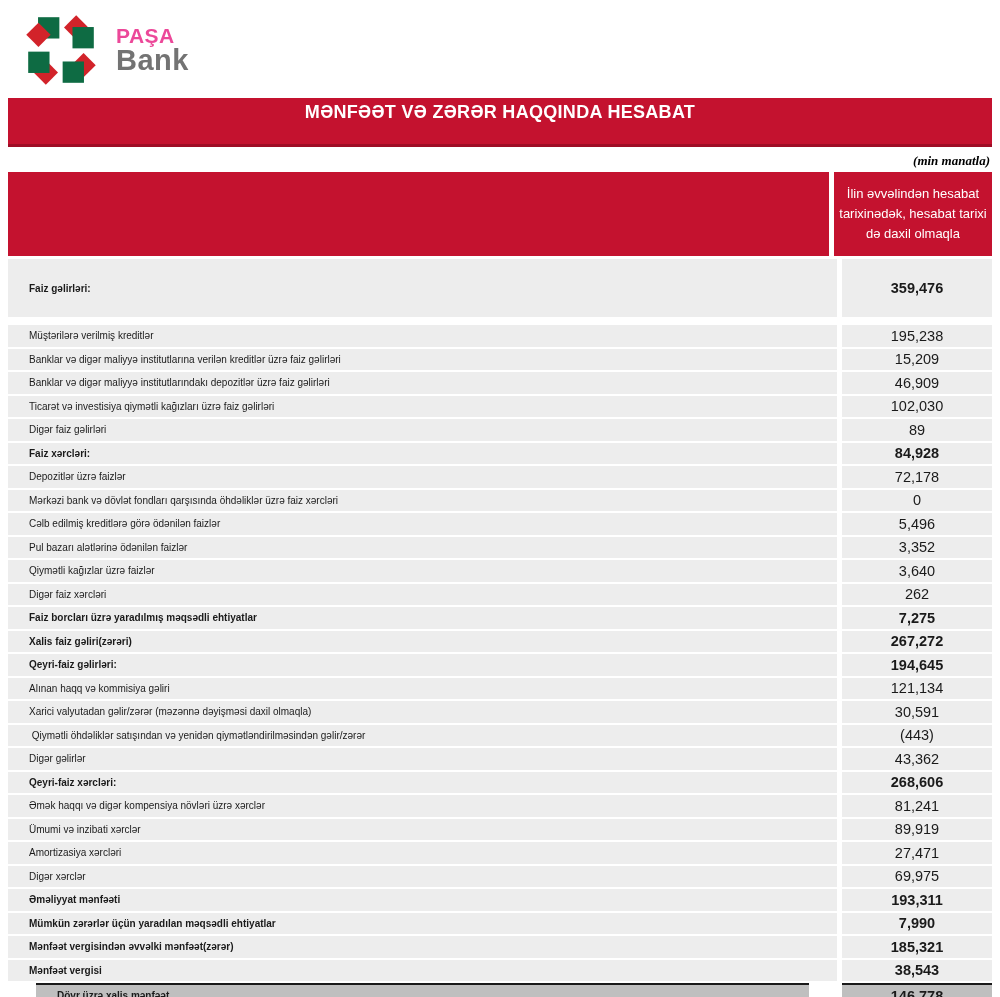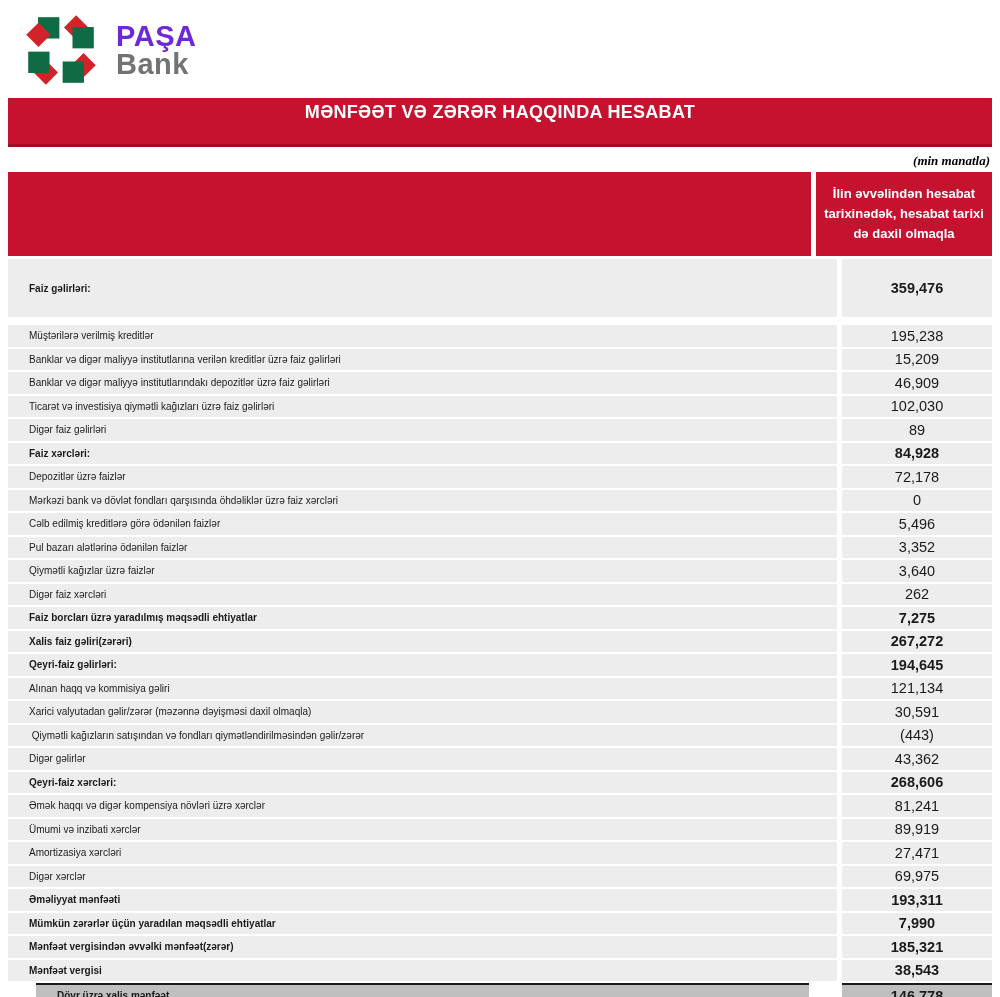--- a/index.html
+++ b/index.html
@@ -16,21 +16,21 @@
 
   
   .logo-row {
     display: flex;
     align-items: center;
     padding: 8px 0 0 20px;
     height: 92px;
   }
   .logo-mark { width: 82px; height: 82px; flex: 0 0 auto; }
   .logo-text { margin-left: 14px; font-weight: bold; line-height: 0.98; letter-spacing: 0.5px; }
-  .logo-line1 { font-size: 29px; color: #6d28d9; }
+  .logo-line1 { font-size: 21px; color: #ec4899; }
   .logo-line2 { font-size: 29px; color: #737373; }
 
   
   .banner {
     margin: 6px 8px 0 8px;
     height: 49px;
     background: #c4122f;
     border-bottom: 3px solid #9e0d25;
     color: #ffffff;
     font-weight: bold;
@@ -53,24 +53,24 @@
     color: #000000;
   }
 
   
   .table { margin: 0 8px; }
 
   .thead { display: flex; height: 84px; margin-bottom: 3px; }
   .th-label { flex: 1 1 auto; background: #c4122f; }
   .col-gap { width: 5px; background: #ffffff; flex: 0 0 auto; }
   .th-value {
-    width: 176px; flex: 0 0 auto;
+    width: 158px; flex: 0 0 auto;
     background: #c4122f;
     color: #ffffff;
-    font-weight: bold;
+    font-weight: normal;
     font-size: 13px;
     line-height: 1.55;
     text-align: center;
     display: flex; align-items: center; justify-content: center;
     padding: 0 1px;
   }
 
   .row { display: flex; height: 21.5px; margin-bottom: 2px; }
   .cell-label {
     flex: 1 1 auto;
@@ -223,21 +223,21 @@
     <div class="cell-label">Alınan haqq və kommisiya gəliri</div>
     <div class="col-gap"></div>
     <div class="cell-value">121,134</div>
   </div>
         <div class="row">
     <div class="cell-label">Xarici valyutadan gəlir/zərər (məzənnə dəyişməsi daxil olmaqla)</div>
     <div class="col-gap"></div>
     <div class="cell-value">30,591</div>
   </div>
         <div class="row">
-    <div class="cell-label"> Qiymətli kağızların satışından və fondları qiymətləndirilməsindən gəlir/zərər</div>
+    <div class="cell-label"> Qiymətli öhdəliklər satışından və yenidən qiymətləndirilməsindən gəlir/zərər</div>
     <div class="col-gap"></div>
     <div class="cell-value">(443)</div>
   </div>
         <div class="row">
     <div class="cell-label">Digər gəlirlər</div>
     <div class="col-gap"></div>
     <div class="cell-value">43,362</div>
   </div>
         <div class="row bold">
     <div class="cell-label">Qeyri-faiz xərcləri:</div>

